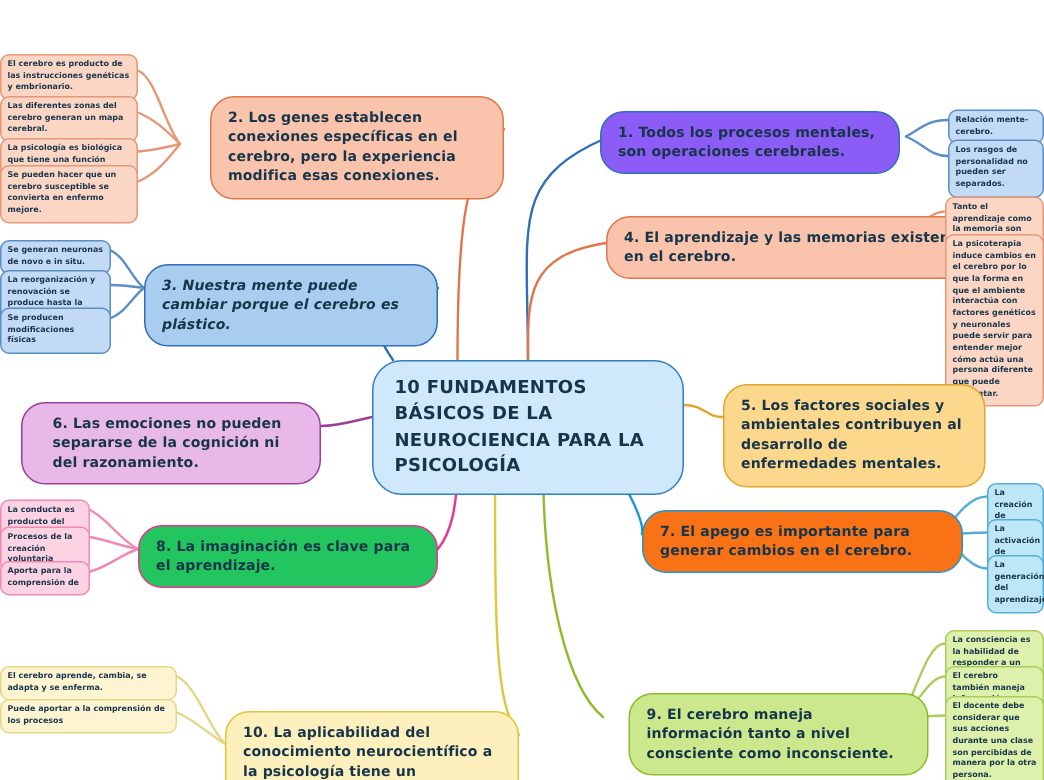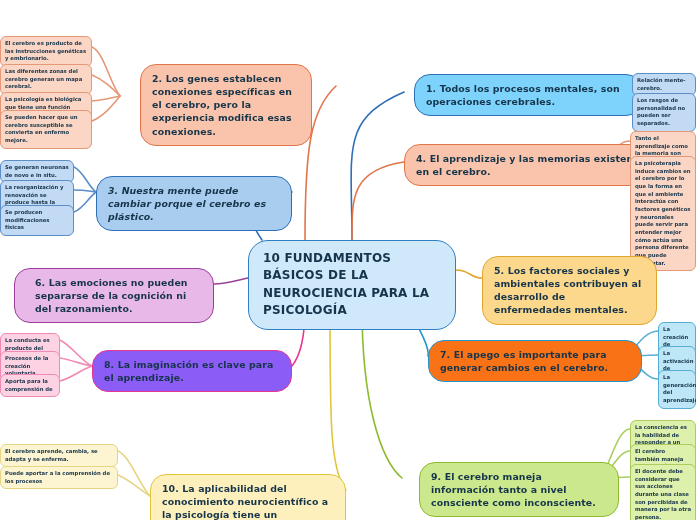--- a/index.html
+++ b/index.html
@@ -79,42 +79,42 @@
       <path d="M 60 358 C 72 360 80 364 92 366" fill="none" stroke="#f089b4" stroke-width="1.6" stroke-linecap="round"></path>
       <path d="M 60 381 C 72 378 80 370 92 366" fill="none" stroke="#f089b4" stroke-width="1.6" stroke-linecap="round"></path>
       <path d="M 602 478 C 614 450 620 429 630 429" fill="none" stroke="#aacd5e" stroke-width="1.6" stroke-linecap="round"></path>
       <path d="M 602 478 C 614 466 620 451 630 451" fill="none" stroke="#aacd5e" stroke-width="1.6" stroke-linecap="round"></path>
       <path d="M 602 478 C 614 478 620 477 630 477" fill="none" stroke="#aacd5e" stroke-width="1.6" stroke-linecap="round"></path>
       <path d="M 118 451 C 130 456 140 486 150 496" fill="none" stroke="#e6d684" stroke-width="1.6" stroke-linecap="round"></path>
       <path d="M 118 475 C 130 480 140 490 150 496" fill="none" stroke="#e6d684" stroke-width="1.6" stroke-linecap="round"></path>
     </svg>
   <div id="nodes">
       <div class="node central" style="left: 248px; top: 240px; width: 208px; min-height: 68px; background: rgb(207, 232, 250); border-color: rgb(47, 127, 196);">10 FUNDAMENTOS BÁSICOS DE LA NEUROCIENCIA PARA LA PSICOLOGÍA</div>
-      <div class="node main" style="left: 414px; top: 74px; width: 228px; min-height: 34px; background: #7dd3fc; border-color: rgb(47, 111, 184);">1. Todos los procesos mentales, son operaciones cerebrales.</div>
+      <div class="node main" style="left: 400px; top: 74px; width: 200px; min-height: 34px; background: #8b5cf6; border-color: rgb(47, 111, 184);">1. Todos los procesos mentales, son operaciones cerebrales.</div>
       <div class="node sub" style="left: 632px; top: 73px; width: 64px; min-height: 14px; background: rgb(194, 218, 244); border-color: rgb(91, 142, 199);">Relación mente-cerebro.</div>
       <div class="node sub" style="left: 632px; top: 93px; width: 64px; min-height: 22px; background: rgb(194, 218, 244); border-color: rgb(91, 142, 199);">Los rasgos de personalidad no pueden ser separados.</div>
-      <div class="node main" style="left: 140px; top: 64px; width: 172px; min-height: 44px; background: rgb(249, 196, 171); border-color: rgb(224, 118, 74);">2. Los genes establecen conexiones específicas en el cerebro, pero la experiencia modifica esas conexiones.</div>
+      <div class="node main" style="left: 140px; top: 64px; width: 196px; min-height: 44px; background: rgb(249, 196, 171); border-color: rgb(224, 118, 74);">2. Los genes establecen conexiones específicas en el cerebro, pero la experiencia modifica esas conexiones.</div>
       <div class="node sub" style="left: 0px; top: 36px; width: 92px; min-height: 22px; background: rgb(251, 214, 196); border-color: rgb(229, 152, 120);">El cerebro es producto de las instrucciones genéticas y embrionario.</div>
       <div class="node sub" style="left: 0px; top: 64px; width: 92px; min-height: 22px; background: rgb(251, 214, 196); border-color: rgb(229, 152, 120);">Las diferentes zonas del cerebro generan un mapa cerebral.</div>
       <div class="node sub" style="left: 0px; top: 92px; width: 92px; min-height: 18px; background: rgb(251, 214, 196); border-color: rgb(229, 152, 120);">La psicología es biológica que tiene una función mental.</div>
       <div class="node sub" style="left: 0px; top: 110px; width: 92px; min-height: 22px; background: rgb(251, 214, 196); border-color: rgb(229, 152, 120);">Se pueden hacer que un cerebro susceptible se convierta en enfermo mejore.</div>
       <div class="node main" style="left: 96px; top: 176px; width: 196px; min-height: 32px; background: rgb(169, 205, 239); border-color: rgb(47, 111, 184); font-style: italic;">3. Nuestra mente puede cambiar porque el cerebro es plástico.</div>
       <div class="node sub" style="left: 0px; top: 160px; width: 74px; min-height: 14px; background: rgb(194, 218, 244); border-color: rgb(91, 142, 199);">Se generan neuronas de novo e in situ.</div>
       <div class="node sub" style="left: 0px; top: 180px; width: 74px; min-height: 20px; background: rgb(194, 218, 244); border-color: rgb(91, 142, 199);">La reorganización y renovación se produce hasta la vejez.</div>
       <div class="node sub" style="left: 0px; top: 205px; width: 74px; min-height: 14px; background: rgb(194, 218, 244); border-color: rgb(91, 142, 199);">Se producen modificaciones físicas</div>
       <div class="node main" style="left: 404px; top: 144px; width: 242px; min-height: 34px; background: rgb(249, 196, 171); border-color: rgb(224, 118, 74);">4. El aprendizaje y las memorias existen en el cerebro.</div>
       <div class="node sub" style="left: 630px; top: 131px; width: 66px; min-height: 20px; background: rgb(251, 214, 196); border-color: rgb(229, 152, 120);">Tanto el aprendizaje como la memoria son cambios en el sistema nervioso.</div>
       <div class="node sub" style="left: 630px; top: 156px; width: 66px; min-height: 36px; background: rgb(251, 214, 196); border-color: rgb(229, 152, 120);">La psicoterapia induce cambios en el cerebro por lo que la forma en que el ambiente interactúa con factores genéticos y neuronales puede servir para entender mejor cómo actúa una persona diferente que puede presentar.</div>
       <div class="node main" style="left: 482px; top: 256px; width: 175px; min-height: 44px; background: rgb(251, 216, 140); border-color: rgb(224, 167, 46);">5. Los factores sociales y ambientales contribuyen al desarrollo de enfermedades mentales.</div>
       <div class="node main" style="left: 14px; top: 268px; width: 200px; min-height: 32px; background: rgb(232, 184, 232); border-color: rgb(156, 63, 156); padding-left: 20px;">6. Las emociones no pueden separarse de la cognición ni del razonamiento.</div>
       <div class="node main" style="left: 428px; top: 340px; width: 214px; min-height: 32px; background: #f97316; border-color: rgb(31, 150, 207);">7. El apego es importante para generar cambios en el cerebro.</div>
       <div class="node sub" style="left: 658px; top: 322px; width: 38px; min-height: 18px; background: rgb(189, 230, 247); border-color: rgb(87, 174, 212);">La creación de cambios psicológicos.</div>
       <div class="node sub" style="left: 658px; top: 346px; width: 38px; min-height: 18px; background: rgb(189, 230, 247); border-color: rgb(87, 174, 212);">La activación de acciones y emociones.</div>
       <div class="node sub" style="left: 658px; top: 370px; width: 38px; min-height: 18px; background: rgb(189, 230, 247); border-color: rgb(87, 174, 212);">La generación del aprendizaje.</div>
-      <div class="node main" style="left: 92px; top: 350px; width: 200px; min-height: 32px; background: #8b5cf6; border-color: rgb(232, 54, 143);">8. La imaginación es clave para el aprendizaje.</div>
+      <div class="node main" style="left: 92px; top: 350px; width: 200px; min-height: 32px; background: #22c55e; border-color: rgb(232, 54, 143);">8. La imaginación es clave para el aprendizaje.</div>
       <div class="node sub" style="left: 0px; top: 333px; width: 60px; min-height: 14px; background: rgb(253, 211, 227); border-color: rgb(240, 137, 180);">La conducta es producto del cerebro.</div>
       <div class="node sub" style="left: 0px; top: 351px; width: 60px; min-height: 14px; background: rgb(253, 211, 227); border-color: rgb(240, 137, 180);">Procesos de la creación voluntaria</div>
       <div class="node sub" style="left: 0px; top: 374px; width: 60px; min-height: 14px; background: rgb(253, 211, 227); border-color: rgb(240, 137, 180);">Aporta para la comprensión de</div>
       <div class="node main" style="left: 402px; top: 462px; width: 200px; min-height: 32px; background: rgb(203, 232, 140); border-color: rgb(141, 187, 46); margin-left: 17px;">9. El cerebro maneja información  tanto a nivel consciente como inconsciente.</div>
       <div class="node sub" style="left: 630px; top: 420px; width: 66px; min-height: 18px; background: rgb(221, 240, 172); border-color: rgb(170, 205, 94);">La consciencia es la habilidad de responder a un estímulo.</div>
       <div class="node sub" style="left: 630px; top: 444px; width: 66px; min-height: 14px; background: rgb(221, 240, 172); border-color: rgb(170, 205, 94);">El cerebro también maneja información.</div>
       <div class="node sub" style="left: 630px; top: 464px; width: 66px; min-height: 26px; background: rgb(221, 240, 172); border-color: rgb(170, 205, 94);">El docente debe considerar que sus acciones durante una clase son percibidas de manera por la otra persona.</div>
       <div class="node main" style="left: 150px; top: 474px; width: 196px; min-height: 44px; background: rgb(253, 240, 188); border-color: rgb(224, 198, 58);">10. La aplicabilidad del conocimiento neurocientífico a la psicología tiene un componente ético.</div>
       <div class="node sub" style="left: 0px; top: 444px; width: 118px; min-height: 14px; background: rgb(253, 245, 210); border-color: rgb(230, 214, 132);">El cerebro aprende, cambia, se adapta y se enferma.</div>
       <div class="node sub" style="left: 0px; top: 466px; width: 118px; min-height: 18px; background: rgb(253, 245, 210); border-color: rgb(230, 214, 132);">Puede aportar a la comprensión de los procesos</div>

